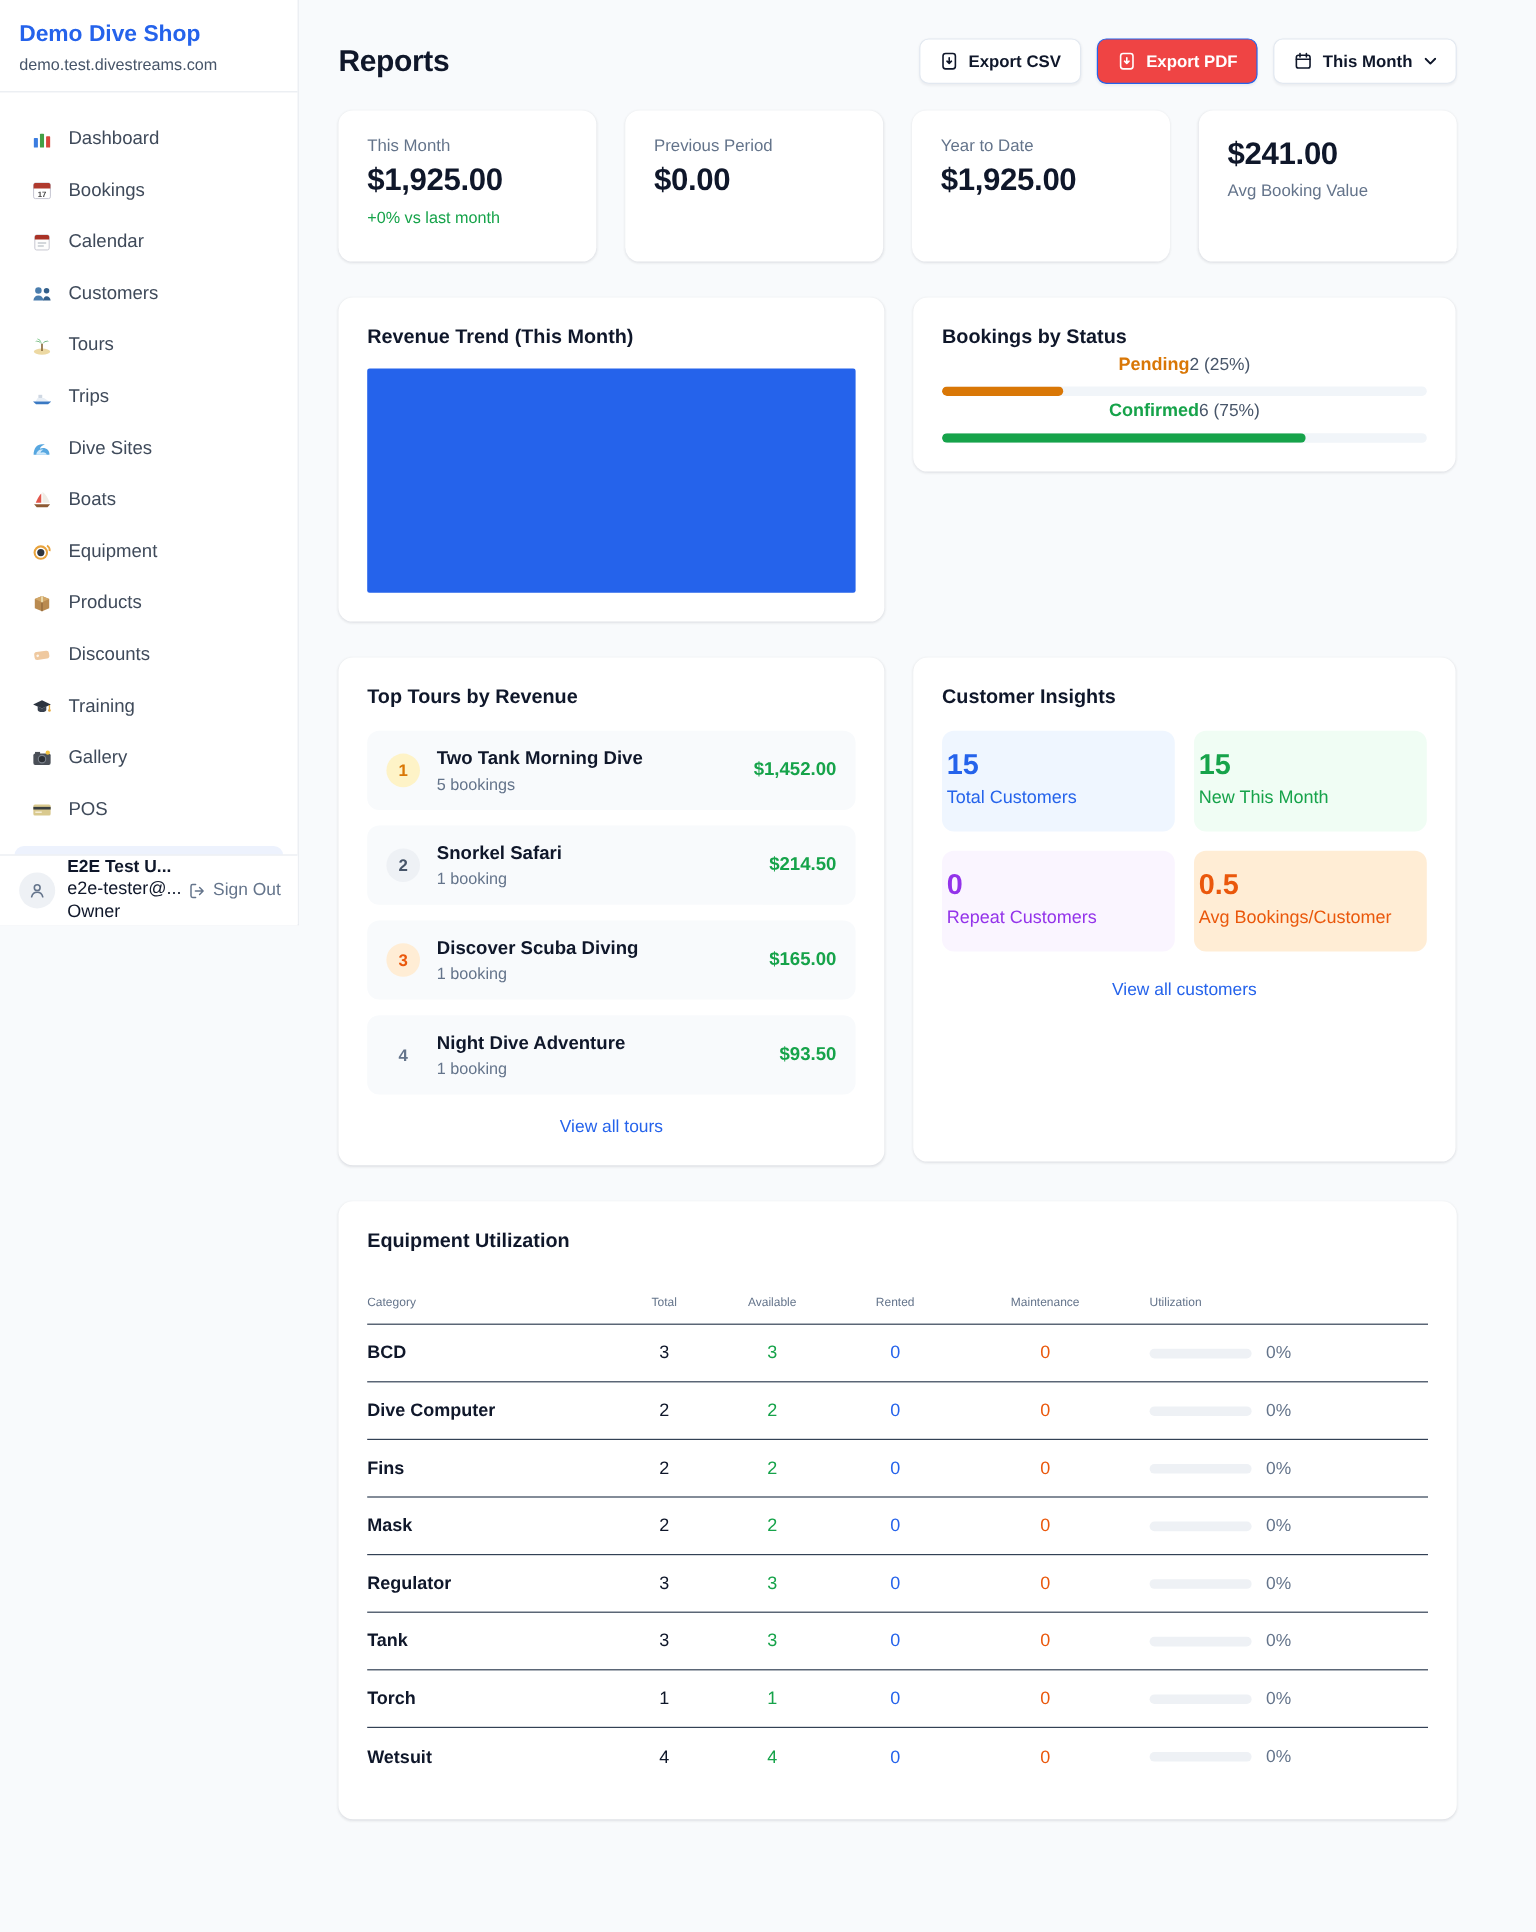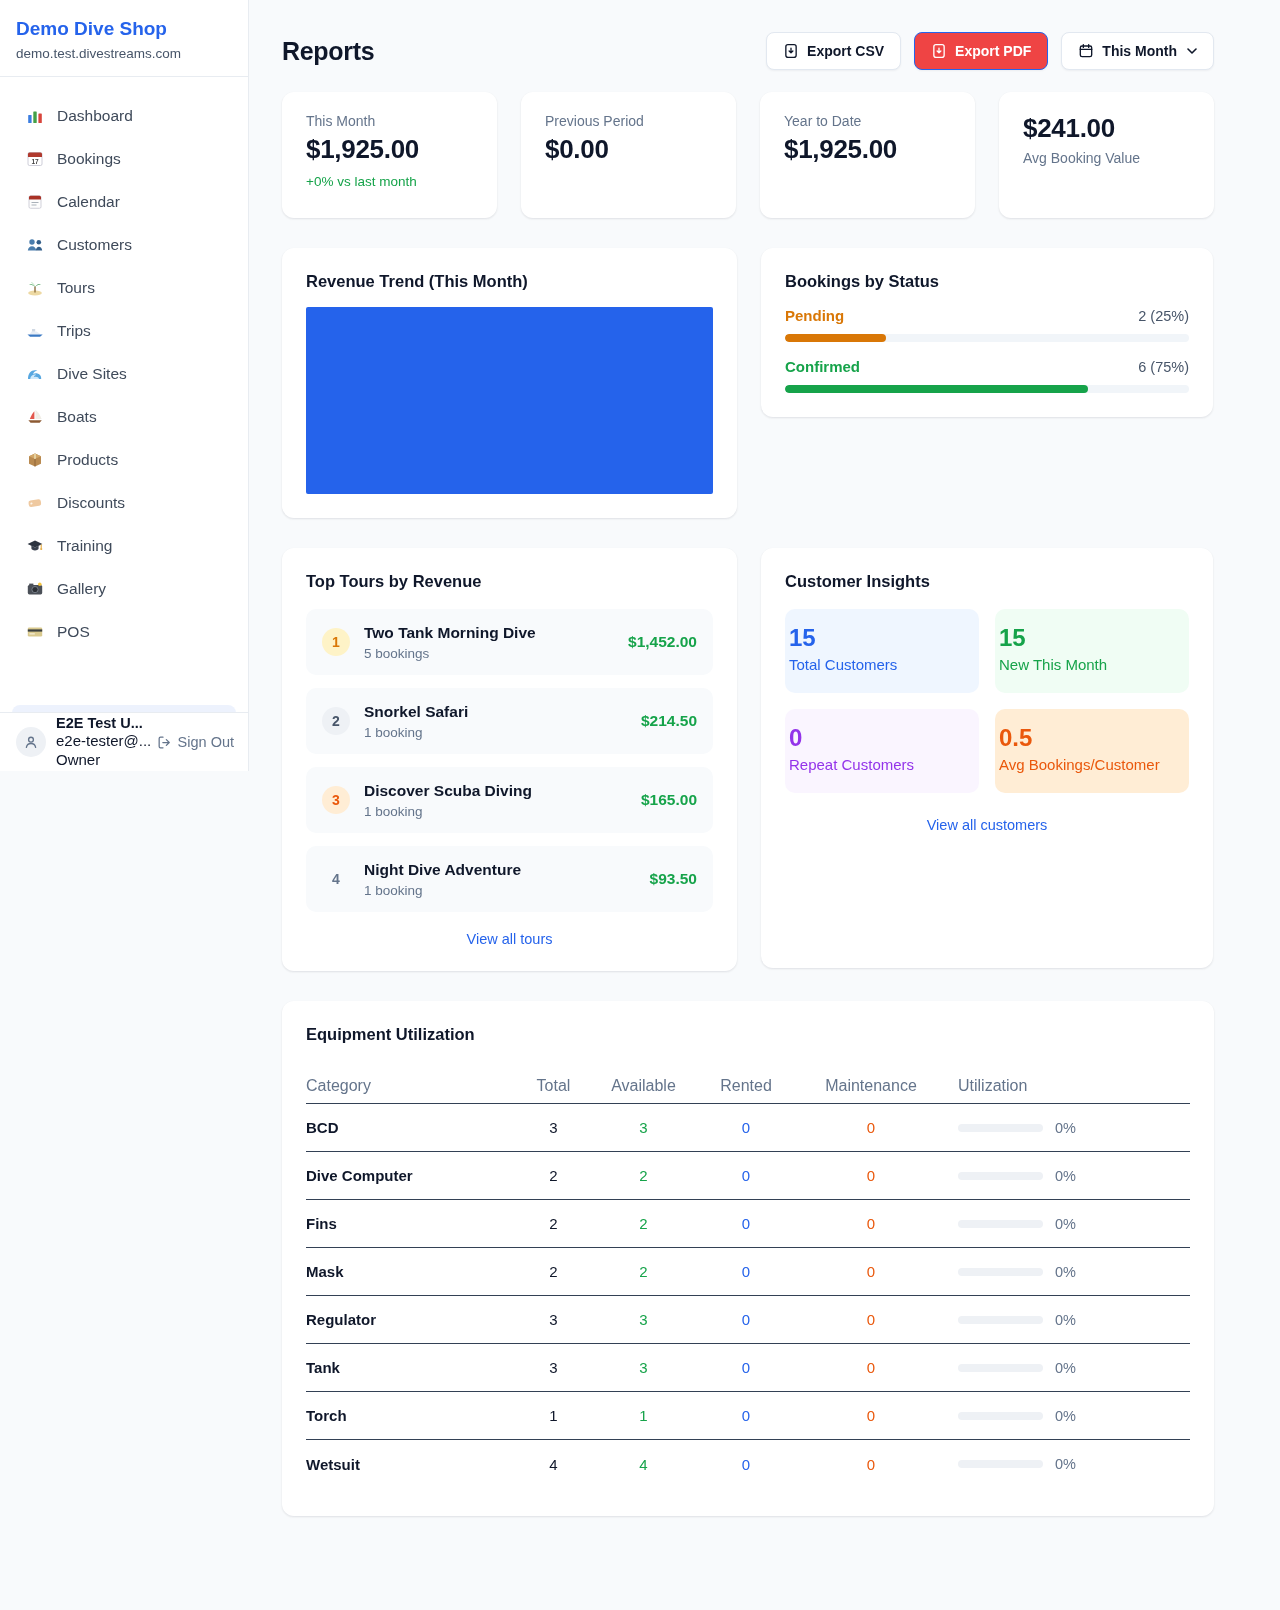--- a/index.html
+++ b/index.html
@@ -48,21 +48,21 @@
   .stat-label { font-size:14px; color:#64748b; }
   .stat-value { font-size:26px; font-weight:800; margin-top:5px; letter-spacing:-0.3px; }
   .stat-delta { font-size:13.5px; color:#16a34a; margin-top:9px; }
   .stat-card.flip .stat-value { margin-top:0; }
   .stat-card.flip .stat-label { margin-top:6px; }
   .two-col { display:grid; grid-template-columns:455px 452px; gap:24px; margin-top:30px; align-items:start; }
   .sec-title { font-size:16.5px; font-weight:700; }
   .pad { padding:24px; }
   .rev-block { margin-top:16px; height:187px; border-radius:2px; }
   
-  .status-row-top { display:flex; justify-content:space-between; align-items:baseline; margin-top:16px; }
+  .status-row-top { display:flex; justify-content:center; align-items:baseline; margin-top:4px; }
   .status-label { font-size:15px; font-weight:600; }
   .status-count { font-size:14.5px; color:#475569; }
   .track { margin-top:10px; height:8px; background:#f1f5f9; border-radius:4px; overflow:hidden; }
   .fill { height:100%; border-radius:4px; }
   
   .tour-item { display:flex; align-items:center; gap:14px; background:#f8fafc;
     border-radius:10px; padding:12px 16px; height:66px; margin-top:13px; }
   .tour-item:first-of-type { margin-top:18px; }
   .rank { width:28px; height:28px; border-radius:50%; display:flex; align-items:center;
     justify-content:center; font-size:14px; font-weight:600; flex:0 0 auto; }
@@ -80,21 +80,21 @@
   .tile { border-radius:10px; padding:15px 4px; height:84px; }
   .tile-value { font-size:24px; font-weight:800; }
   .tile-label { font-size:15px; margin-top:4px; }
   .insights .view-all { margin-top:24px; }
   
   .equip-card { margin-top:30px; padding:24px 24px 28px; }
   .etable { margin-top:24px; }
   .erow { display:grid; grid-template-columns:195px 105px 75px 130px 120px 1fr;
     align-items:center; height:48px; border-bottom:1px solid #334155; }
   .erow.head { height:36px; }
-  .erow.head > div { font-size:16px; color:#64748b; font-weight:400; }
+  .erow.head > div { font-size:10px; color:#64748b; font-weight:400; }
   .erow:last-of-type { border-bottom:none; }
   .c-cat { font-size:15px; font-weight:700; }
   .c-num { text-align:center; font-size:15px; }
   .c-total { color:#0f172a; }
   .c-avail { color:#16a34a; }
   .c-rent { color:#2563eb; }
   .c-maint { color:#ea580c; }
   .c-util { display:flex; align-items:center; gap:12px; padding-left:27px; }
   .erow.head .c-util { padding-left:27px; }
   .util-track { width:85px; height:8px; background:#eef1f5; border-radius:4px; overflow:hidden; }
@@ -187,20 +187,30 @@
     </a>
     <a class="nav-item">
       <span class="nicon">
           <svg width="18" height="18" viewBox="0 0 18 18">
             <path d="M9.4 1.8v9.2h6.2c-1.5-4-3.6-7.2-6.2-9.2z" fill="#f0ede6"></path>
             <path d="M8.4 3.2V11H3.8c1.3-3.4 2.8-6 4.6-7.8z" fill="#e2574c"></path>
             <path d="M2.4 12.2h13.4l-2.2 2.6H4.6z" fill="#8d5a33"></path>
           </svg>
         </span>
       <span>Boats</span>
+    </a>
+    <a class="nav-item">
+      <span class="nicon">
+          <svg width="18" height="18" viewBox="0 0 18 18">
+            <circle cx="8" cy="9.5" r="5.2" fill="none" stroke="#e8a33d" stroke-width="1.7"></circle>
+            <circle cx="8" cy="9.5" r="3" fill="#2f3640"></circle>
+            <path d="M13.2 3.6c1.7 1 2.4 2.7 2.2 4.6" stroke="#e8a33d" stroke-width="1.5" fill="none"></path>
+          </svg>
+        </span>
+      <span>Equipment</span>
     </a>
     <a class="nav-item">
       <span class="nicon">
           <svg width="18" height="18" viewBox="0 0 18 18">
             <path d="M3 5.2L9 2.6l6 2.6v7.6l-6 2.6-6-2.6z" fill="#b98a50"></path>
             <path d="M3 5.2l6 2.6 6-2.6L9 2.6z" fill="#d2a768"></path>
             <path d="M9 7.8v7.6" stroke="#8a6137" stroke-width="0.9"></path>
             <path d="M8.2 2.9l1.6-.1.1 5-1.7.1z" fill="#e9d9ac"></path>
           </svg>
         </span>

